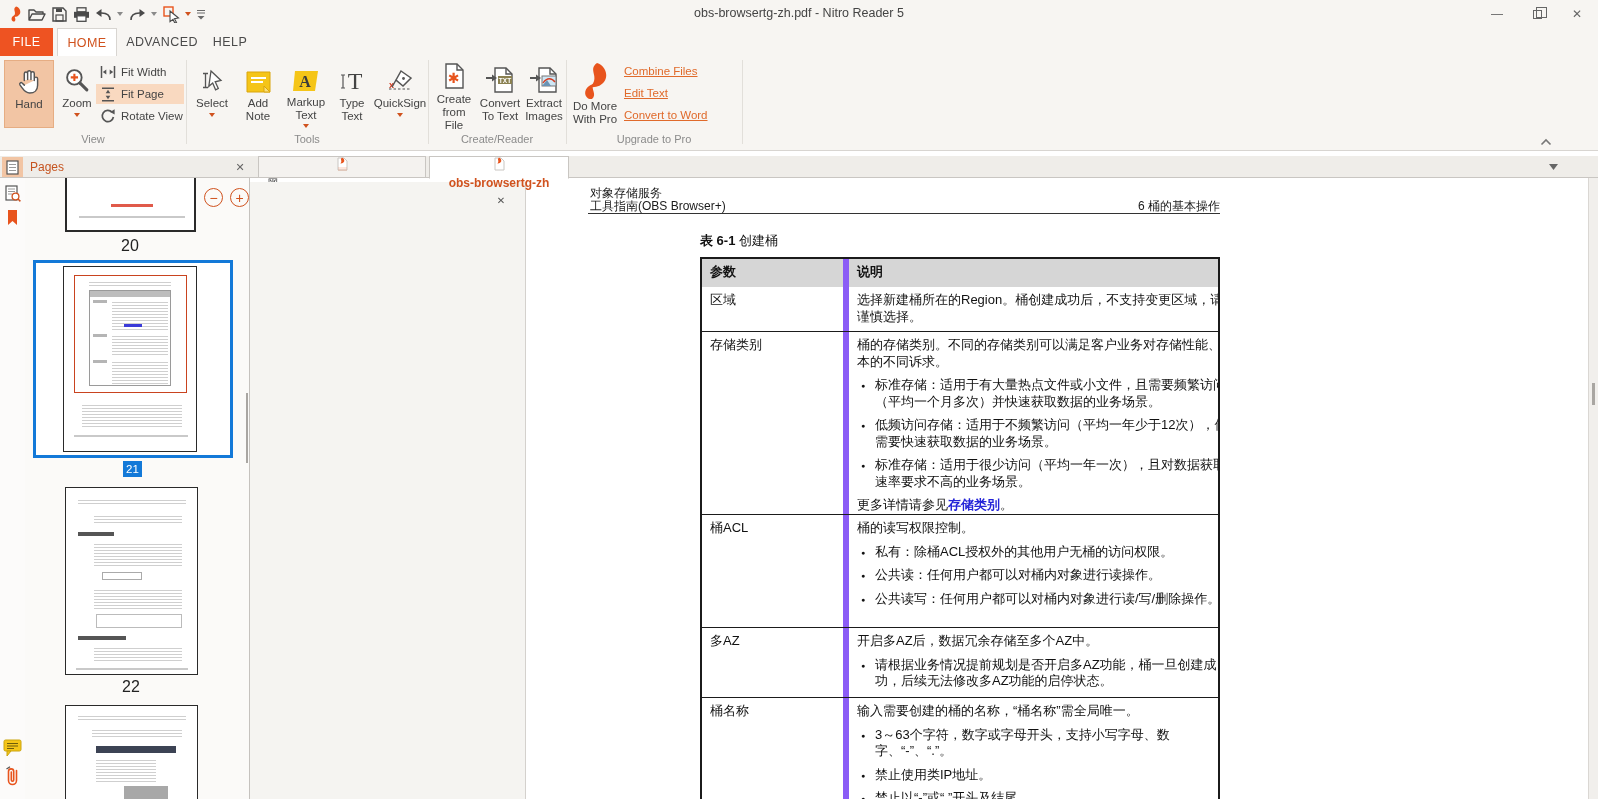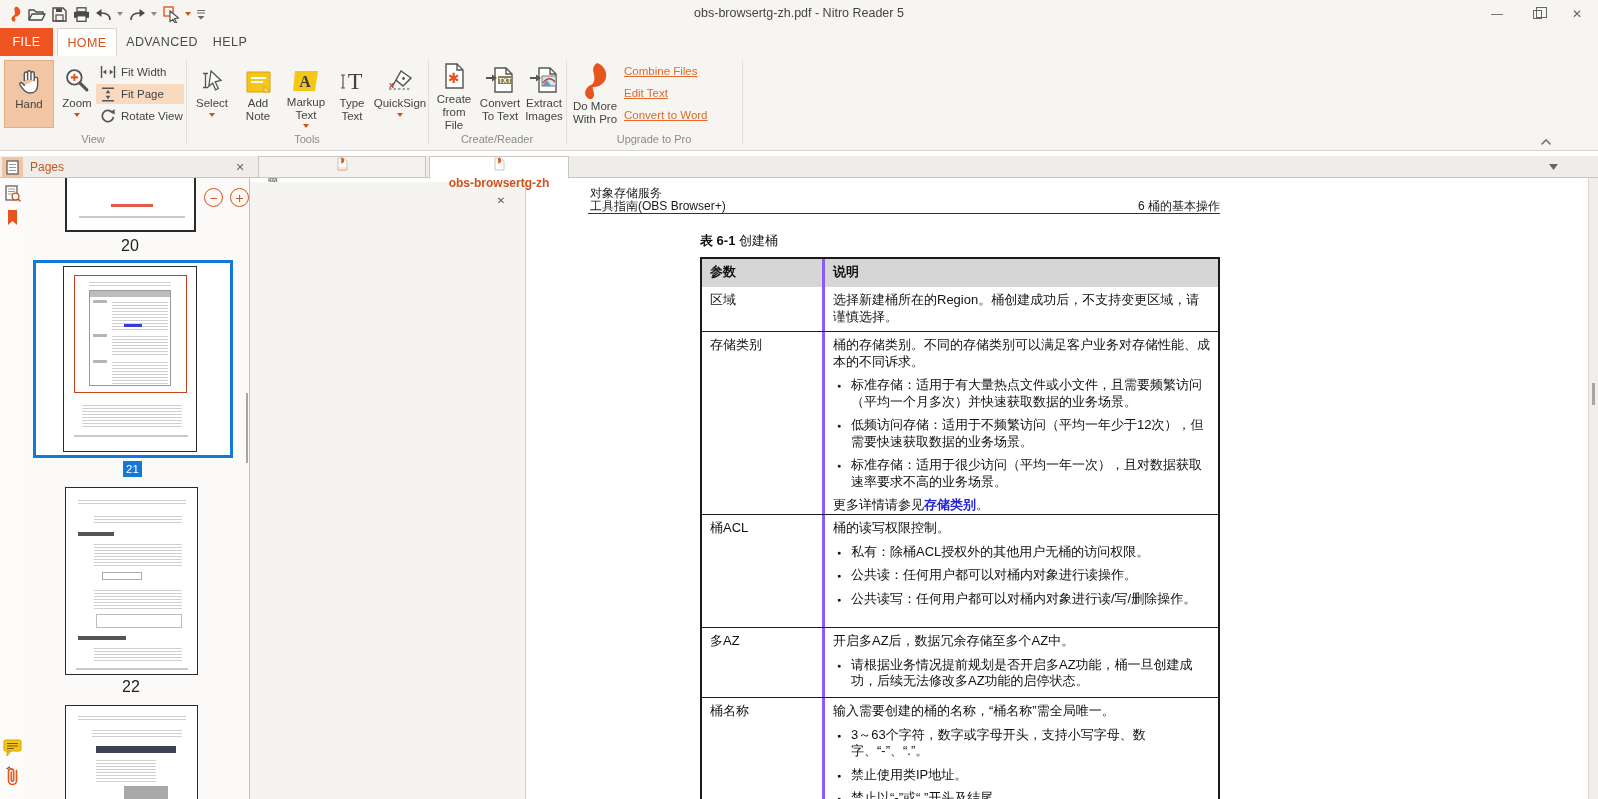--- a/index.html
+++ b/index.html
@@ -71,21 +71,21 @@
   .dochead{position:absolute;font-size:12px;color:#1a1a1a;}
   #dochead-rule{position:absolute;left:338px;top:31px;width:632px;height:1px;background:#333;}
   #tblcaption{position:absolute;left:450px;top:50px;font-size:13px;color:#111;}
   #tblcaption b{font-weight:bold;}
 
   #dtable{position:absolute;left:450px;top:75px;width:520px;height:547px;border:2px solid #1b1b1b;border-bottom:none;overflow:hidden;background:#fff;}
   .trow{display:flex;border-top:1px solid #1b1b1b;overflow:hidden;}
   .trow:first-child{border-top:none;}
   .trow.thead{background:#d6d6d6;font-weight:bold;}
   .tcell{padding:5px 8px 4px 8px;font-size:13px;line-height:16.5px;color:#111;}
-  .tcell.param{width:123px;border-right:3px solid #8b5cf6;flex:none;}
+  .tcell.param{width:147px;border-right:6px solid #8b5cf6;flex:none;}
   .tcell.desc{width:393px;flex:none;}
   .tcell .p{margin:0 0 7px 0;}
   .tcell .li{margin:0 0 7px 0;padding-left:18px;position:relative;}
   .tcell .li:before{content:"●";position:absolute;left:4px;top:1px;font-size:7px;color:#111;}
   .doclink{color:#2424d8;font-weight:bold;}
 
   #vscroll{position:absolute;left:1588px;top:0;width:10px;height:621px;background:#f1efec;border-left:1px solid #dad7d3;}
   #vscroll-thumb{position:absolute;left:3px;top:205px;width:3px;height:22px;background:#a9a6a2;}
 
   svg{display:block;}

